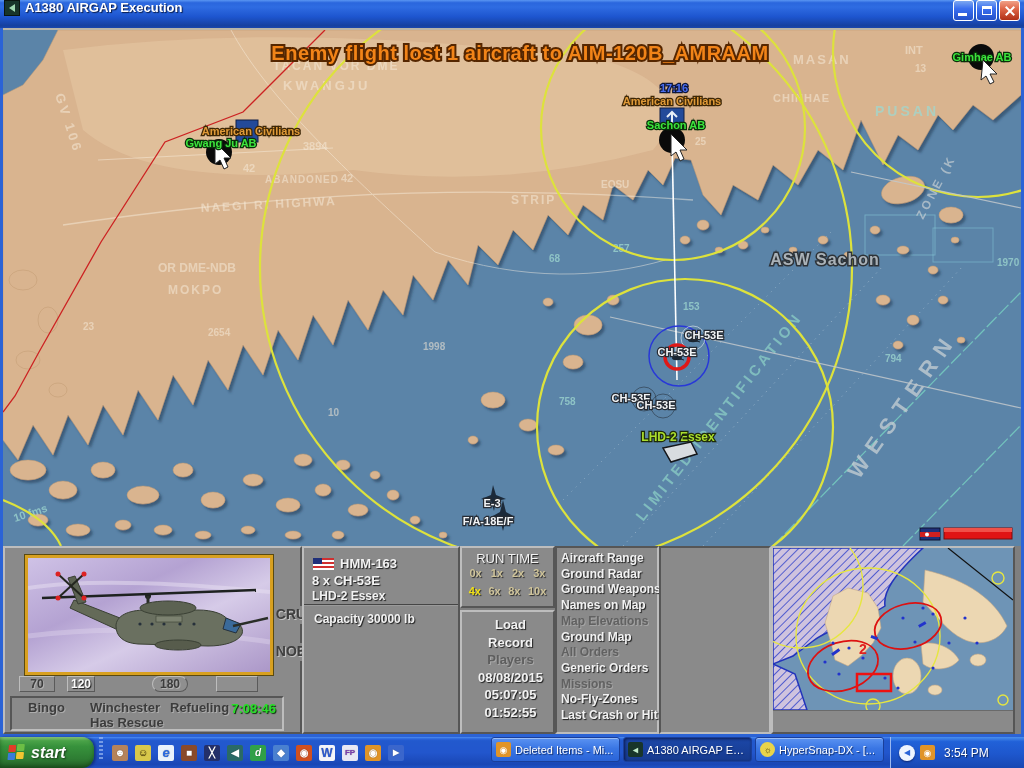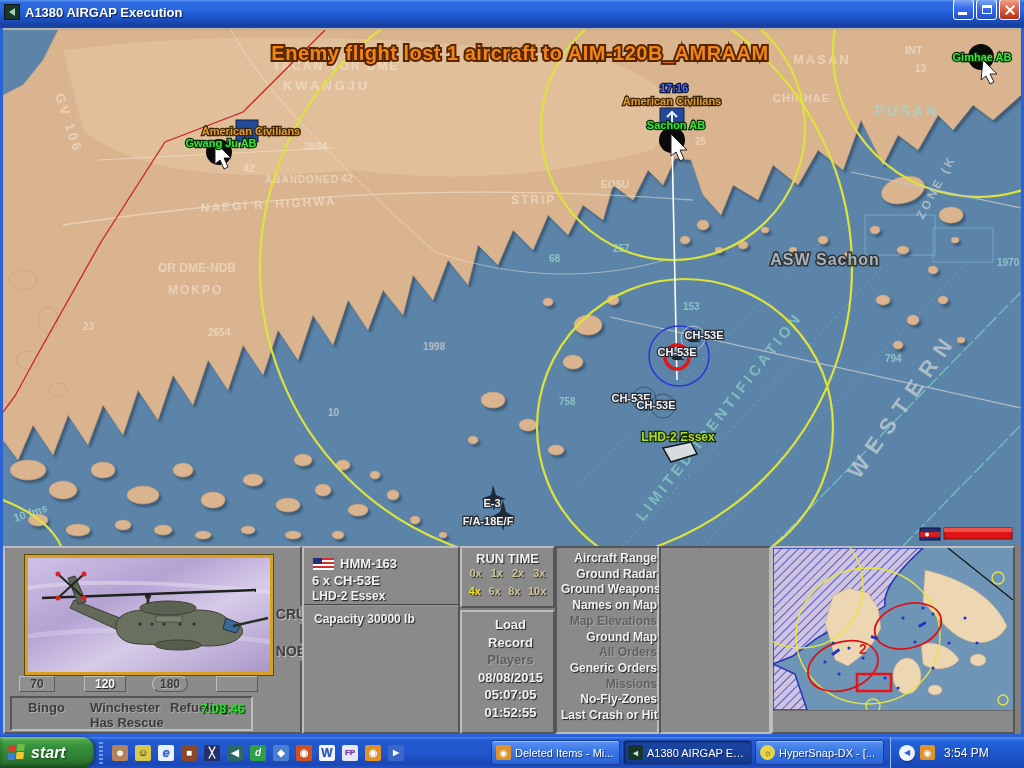--- a/index.html
+++ b/index.html
@@ -1,21 +1,21 @@
 <!DOCTYPE html>
 <html><head>
 <meta charset="utf-8">
 <style>
   html,body{margin:0;padding:0;width:1024px;height:768px;overflow:hidden;
     font-family:"Liberation Sans",sans-serif;background:#000;}
   *{box-sizing:border-box;}
   .window{width:1024px;height:768px;display:flex;flex-direction:column;}
 
   
-  .titlebar{height:28px;display:flex;align-items:flex-end;padding:8px 4px;
+  .titlebar{height:28px;display:flex;align-items:flex-start;padding:0 4px;
     background:linear-gradient(180deg,#5a96f2 0%,#2a66dd 10%,#2f6ce2 25%,#1d55cf 60%,#16409f 92%,#1a47ad 100%);}
   .app-ico{width:16px;height:16px;background:#18352a;border:1px solid #0a150f;margin-right:5px;
     display:flex;align-items:center;justify-content:center;}
   .app-ico svg{display:block;}
   .title-text{color:#fff;font-weight:bold;font-size:13px;text-shadow:1px 1px 1px #0a1c4a;flex:1;}
   .winbtn{width:21px;height:21px;border-radius:3px;margin-left:2px;border:1px solid #fff;
     display:flex;align-items:center;justify-content:center;position:relative;}
   .btn-blue{background:linear-gradient(180deg,#7da8f0,#3a6ff0 40%,#2350c8);}
   .btn-red{background:linear-gradient(180deg,#f0a088,#e0684a 40%,#b03018);}
   .ico-min{position:absolute;left:4px;bottom:4px;width:9px;height:3px;background:#fff;}
@@ -43,51 +43,51 @@
   .bottom{height:188px;background:#7f7f7f;display:flex;}
   .panel{background:#8a8a8a;border:2px solid;border-color:#bdbdbd #565656 #565656 #bdbdbd;position:relative;}
   .sunken{border-color:#565656 #bdbdbd #bdbdbd #565656;}
   .lp{width:299px;}
   .heli-box{position:absolute;left:20px;top:7px;width:248px;height:120px;border:3px solid #d8a020;outline:1px solid #5a4a10;}
   .ctl{position:absolute;width:32px;height:18px;text-align:center;font-weight:bold;font-size:14px;color:#3f3f3f;
     text-shadow:1px 1px 0 #c4c4c4;background:#8a8a8a;}
   .gaugebtn{position:absolute;top:128px;height:16px;background:#8f8f8f;border:1px solid;border-color:#bdbdbd #5a5a5a #5a5a5a #bdbdbd;
     text-align:center;font-weight:bold;font-size:12px;color:#3c3c3c;text-shadow:1px 1px 0 rgba(230,230,230,.4);line-height:14px;}
   .gaugebtn.sel{color:#fafafa;text-shadow:1px 1px 1px #1a1a1a;}
-  .statusbar{position:absolute;left:5px;top:148px;width:243px;height:35px;border:2px solid;border-color:#565656 #bdbdbd #bdbdbd #565656;}
+  .statusbar{position:absolute;left:5px;top:148px;width:274px;height:35px;border:2px solid;border-color:#565656 #bdbdbd #bdbdbd #565656;}
   .sb-item{position:absolute;font-weight:bold;font-size:13px;color:#3c3c3c;text-shadow:1px 1px 0 rgba(225,225,225,.4);}
   .sb-time{position:absolute;right:6px;top:3px;font-weight:bold;font-size:13px;color:#28e028;text-shadow:1px 1px 1px #063006;}
 
   .info{width:158px;padding-left:48px;}
   .info-top{position:absolute;left:0;top:0;right:0;height:58px;border-bottom:2px groove #9a9a9a;}
   .wtext{color:#f2f2f2;font-weight:bold;text-shadow:1px 1px 1px #1c1c1c;position:absolute;font-size:12px;}
   .flag{position:absolute;left:9px;top:10px;width:21px;height:12px;
     background:repeating-linear-gradient(180deg,#d03030 0 2px,#fff 2px 4px);}
   .flag:before{content:"";position:absolute;left:0;top:0;width:9px;height:6px;background:#20307a;}
 
   .rt{width:95px;display:flex;flex-direction:column;background:transparent;border:none;}
   .rt-box{background:#8a8a8a;border:2px solid;border-color:#bdbdbd #565656 #565656 #bdbdbd;position:relative;}
-  .rt-title{text-align:center;color:#f2f2f2;font-weight:bold;font-size:13px;text-shadow:1px 1px 1px #1c1c1c;margin-top:3px;}
+  .rt-title{text-align:center;color:#f2f2f2;font-weight:normal;font-size:13px;text-shadow:1px 1px 1px #1c1c1c;margin-top:3px;}
   .spd-row{display:flex;justify-content:space-around;padding:1px 3px;}
   .spd{font-weight:bold;font-size:11px;color:#cfc49a;text-shadow:1px 1px 1px #2a2a2a;}
   .spd.sel{color:#f0e018;}
   .rt-lines{padding:4px 0 0 6px;}
   .rt-line{font-weight:bold;font-size:13px;color:#f2f2f2;text-shadow:1px 1px 1px #1c1c1c;line-height:17.5px;text-align:center;}
   .rt-line.dis{color:#5e5e5e;text-shadow:1px 1px 0 rgba(220,220,220,.35);}
 
-  .menu{width:104px;padding:3px 0 0 4px;text-align:right;}
+  .menu{width:104px;padding:3px 0 0 4px;}
   .mi{font-weight:bold;font-size:12px;color:#f2f2f2;text-shadow:1px 1px 1px #1c1c1c;line-height:15.7px;white-space:nowrap;}
   .mi.dis{color:#616161;text-shadow:1px 1px 0 rgba(215,215,215,.35);}
   .empty{width:112px;}
   .mini{width:244px;}
   .mini svg{display:block;}
   .mini-footer{position:absolute;left:0;right:0;bottom:0;height:22px;background:#8a8a8a;border-top:1px solid #6a6a6a;}
 
   
-  .taskbar{height:31px;display:flex;align-items:center;
+  .taskbar{height:31px;display:flex;
     background:linear-gradient(180deg,#4f8df0 0%,#2b67de 6%,#2259cd 12%,#2256cd 50%,#1a47b5 88%,#2153c6 100%);}
   .start{height:31px;width:94px;border-radius:0 12px 12px 0;display:flex;align-items:center;padding-left:8px;
     background:linear-gradient(180deg,#8cc67c 0%,#4aa348 12%,#37923c 30%,#2e7d33 70%,#245f28 100%);
     box-shadow:inset 0 -2px 4px rgba(0,40,0,.4),2px 0 3px rgba(0,0,30,.4);}
   .start-label{color:#fff;font-weight:bold;font-style:italic;font-size:16px;margin-left:6px;text-shadow:1px 1px 2px #1a3a1a;}
   .grip{width:4px;height:22px;margin:0 5px;background:repeating-linear-gradient(180deg,#9ab8f0 0 2px,transparent 2px 4px);opacity:.7;}
   .ql{display:flex;align-items:center;gap:7px;margin-left:4px;}
   .qli{width:16px;height:16px;border-radius:2px;display:flex;align-items:center;justify-content:center;
     font-size:10px;font-weight:bold;color:#fff;text-shadow:0 0 1px #00000080;}
   .ql .qli:nth-child(1){background:#b5835a;}
@@ -397,37 +397,37 @@
               <circle cx="136" cy="66" r="1.6" fill="#26303a"></circle>
                 <circle cx="152" cy="66" r="1.6" fill="#26303a"></circle>
               <circle cx="166" cy="66" r="1.6" fill="#26303a"></circle>
               <rect x="128" y="58" width="26" height="6" fill="#7c8270" stroke="#3a4034" stroke-width=".6"></rect>
             </g>
           </svg>
         </div>
         <div class="ctl" style="left:270px;top:58px;">CRU</div>
         <div class="ctl" style="left:270px;top:95px;">NOE</div>
         <div class="gaugebtn" style="left:14px;width:36px;">70</div>
-        <div class="gaugebtn sel" style="left:79px;width:42px;">120</div>
+        <div class="gaugebtn sel" style="left:62px;width:28px;">120</div>
         <div class="gaugebtn" style="left:147px;width:36px;border-radius:8px;">180</div>
         <div class="gaugebtn" style="left:211px;width:42px;"></div>
         <div class="statusbar">
           <span class="sb-item" style="left:16px;top:2px;">Bingo</span>
           <span class="sb-item" style="left:78px;top:2px;">Winchester</span>
           <span class="sb-item" style="left:158px;top:2px;">Refueling</span>
           <span class="sb-item" style="left:78px;top:17px;">Has Rescue</span>
           <span class="sb-time">7:08:46</span>
         </div>
       </div>
 
       <div class="panel info">
         <div class="info-top">
           <span class="flag"></span>
           <span class="wtext" style="left:36px;top:8px;font-size:13px;">HMM-163</span>
-          <span class="wtext" style="left:8px;top:25px;font-size:13px;">6 x CH-53E</span>
+          <span class="wtext" style="left:8px;top:25px;font-size:13px;">8 x CH-53E</span>
           <span class="wtext" style="left:8px;top:41px;">LHD-2 Essex</span>
         </div>
         <span class="wtext" style="left:10px;top:64px;">Capacity 30000 lb</span>
       </div>
 
       <div class="rt">
         <div class="rt-box" style="height:62px;">
           <div class="rt-title">RUN TIME</div>
           <div class="spd-row">
             <span class="spd">0x</span>

